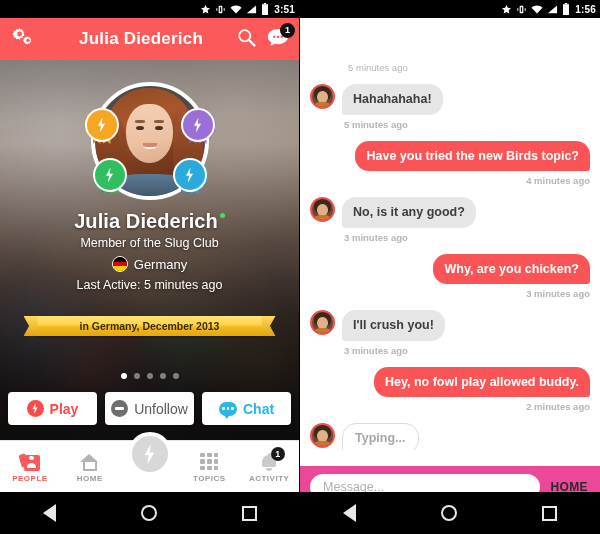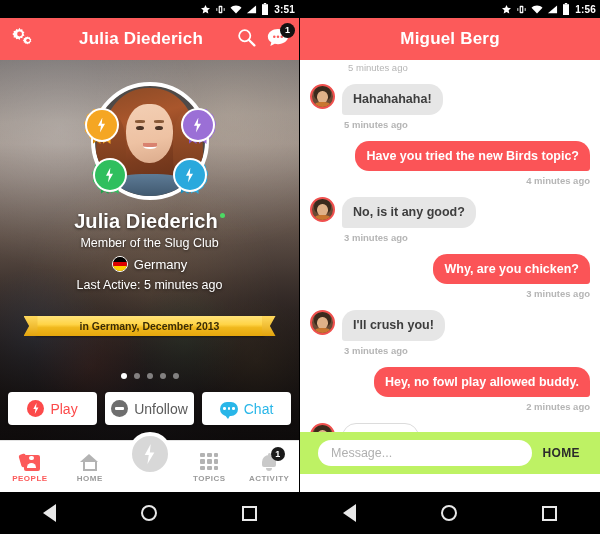--- a/index.html
+++ b/index.html
@@ -136,21 +136,21 @@
   .dots { position:absolute; left:0; right:0; top:313px; display:flex;
     justify-content:center; gap:7px; }
   .dot { width:6px; height:6px; border-radius:50%; background:rgba(255,255,255,.45); }
   .dot.on { background:#fff; }
 
   
   .actions { position:absolute; left:8px; right:8px; top:332px;
     display:flex; gap:8px; }
   .act { flex:1; height:33px; background:#fff; border-radius:4px;
     display:flex; align-items:center; justify-content:center; gap:6px;
-    font-size:14px; font-weight:normal; box-shadow:0 1px 3px rgba(0,0,0,.35); }
+    font-size:14px; font-weight:bold; box-shadow:0 1px 3px rgba(0,0,0,.35); }
   .act.play { color:#fc4a4a; }
   .act.unfollow { color:#5a5a5a; font-weight:normal; }
   .act.chat { color:#29b6e8; }
   .ic-circ { width:17px; height:17px; border-radius:50%; display:flex;
     align-items:center; justify-content:center; flex:none; }
   .ic-circ .bolt { width:8px; height:11px; }
   .minus { width:9px; height:2.5px; background:#fff; border-radius:1px; }
   .chatic { width:18px; height:14px; border-radius:7px; background:#29b6e8;
     position:relative; display:flex; align-items:center; justify-content:center; gap:2px; }
   .chatic::after { content:""; position:absolute; bottom:-3px; left:4px;
@@ -234,22 +234,22 @@
   .bubble { padding:7px 11px; font-size:12.5px; line-height:1.32;
     border-radius:14px; position:relative; word-wrap:break-word; }
   .bubble.gray { background:#e6e6e6; color:#3d3d3d; border-radius:14px 14px 14px 3px; }
   .bubble.red { background:#fb5457; color:#fff; border-radius:14px 14px 3px 14px; }
   .bubble.typing { background:#fff; color:#a8a8a8; border:1.5px solid #dcdcdc;
     border-radius:14px 14px 14px 3px; padding:6px 12px; }
   .ts { font-size:9.5px; color:#b5b5b5; margin-top:4px; }
   .msg.in .ts { margin-left:2px; }
   .msg.out .ts { text-align:right; }
 
-  .composer { position:absolute; left:0; right:0; bottom:60px; height:42px;
-    background:#bef264; display:flex; align-items:center; padding:0 18px; gap:10px; }
+  .composer { position:absolute; left:0; right:0; bottom:26px; height:42px;
+    background:#ec4899; display:flex; align-items:center; padding:0 10px; gap:10px; }
   .composer input { flex:1; height:26px; border-radius:13px; border:none;
     background:#fff; padding:0 13px; font-size:12.5px; color:#555;
     font-family:"Liberation Sans", sans-serif; outline:none; }
   .composer input::placeholder { color:#b0b0b0; }
   .send { font-size:12px; font-weight:bold; color:#2b2b2b; letter-spacing:.4px;
     padding-right:2px; }
 </style>
 </head>
 <body>
 
@@ -529,23 +529,20 @@
       </span>
       <span class="sb-ic">
         <svg width="8" height="12" viewBox="0 0 12 20">
             <rect x="4" y="0" width="4" height="2" fill="#fff"></rect>
             <rect x="1" y="2" width="10" height="18" fill="#fff"></rect>
           </svg>
       </span>
       <span class="sb-time">1:56</span>
     </div>
 
-    <div class="appbar center">
-      <span class="ab-title">Miguel Berg</span>
-    </div>
 
     <div class="chat-body">
       <div class="chat-top-ts">5 minutes ago</div>
 
       <div class="msg in">
         <span class="av">
             <i class="ah"></i>
             <i class="af"></i>
             <i class="ac"></i>
           </span>

